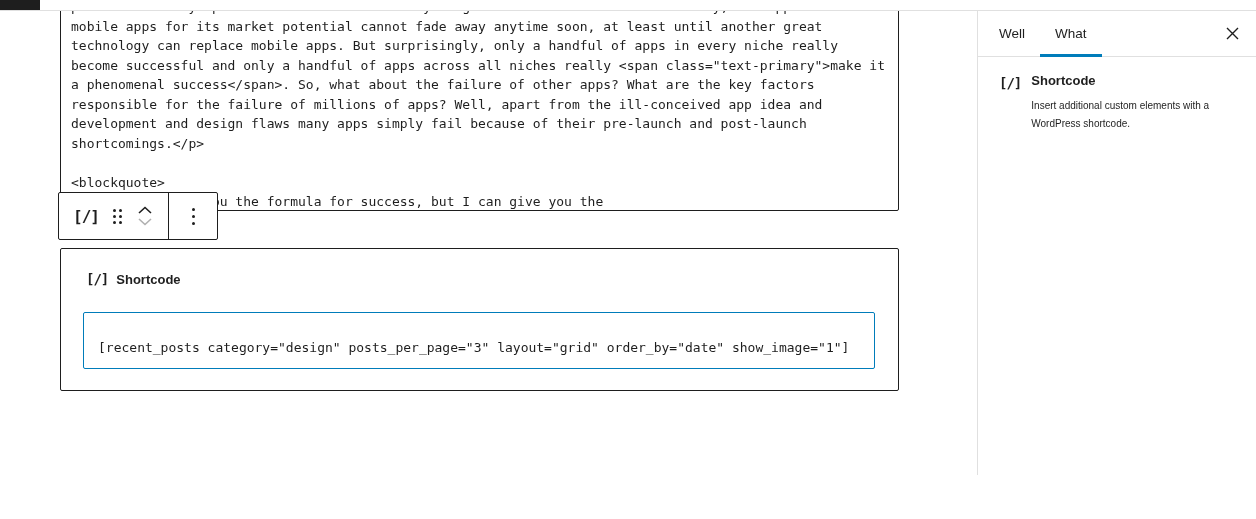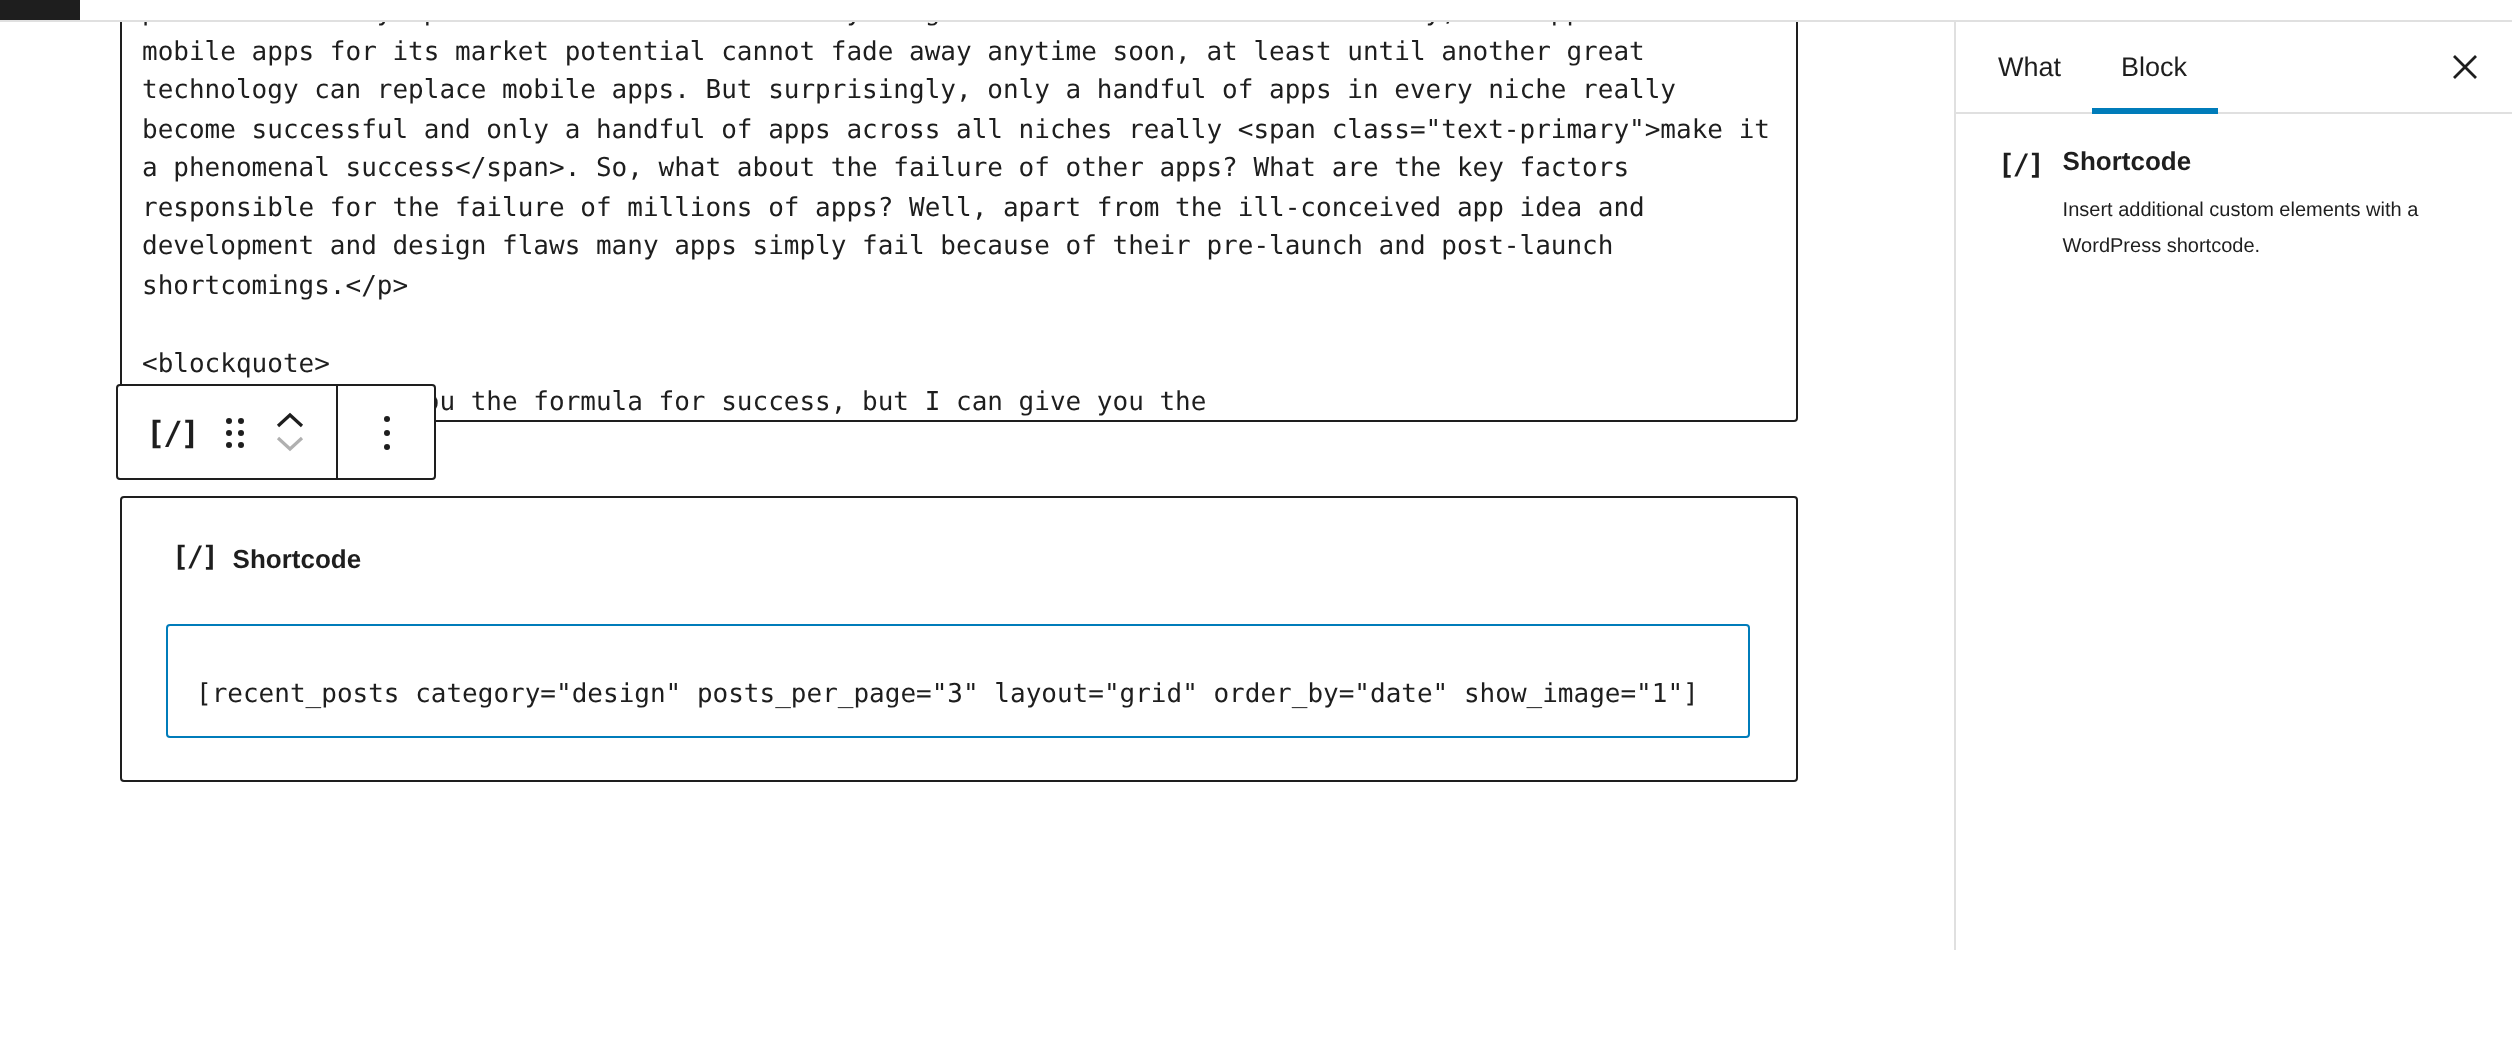--- a/index.html
+++ b/index.html
@@ -181,22 +181,22 @@
         <span class="shortcode-label-icon">[/]</span>
         <span class="shortcode-label-text">Shortcode</span>
       </div>
       <input class="shortcode-input" type="text" value="[recent_posts category=&quot;design&quot; posts_per_page=&quot;3&quot; layout=&quot;grid&quot; order_by=&quot;date&quot; show_image=&quot;1&quot;]" style="">
     </div>
 
   </div>
 
   <div class="sidebar">
     <div class="sidebar-header">
-      <button class="tab">What</button>
-      <button class="tab active">Block</button>
+      <button class="tab">Well</button>
+      <button class="tab active">What</button>
       <button class="close-btn">
         <svg width="15" height="15" viewBox="0 0 15 15">
           <path d="M2 2 L13 13 M13 2 L2 13" stroke="#1e1e1e" stroke-width="1.4" fill="none"></path>
         </svg>
       </button>
     </div>
     <div class="block-card">
       <span class="card-icon">[/]</span>
       <div>
         <div class="card-title">Shortcode</div>

